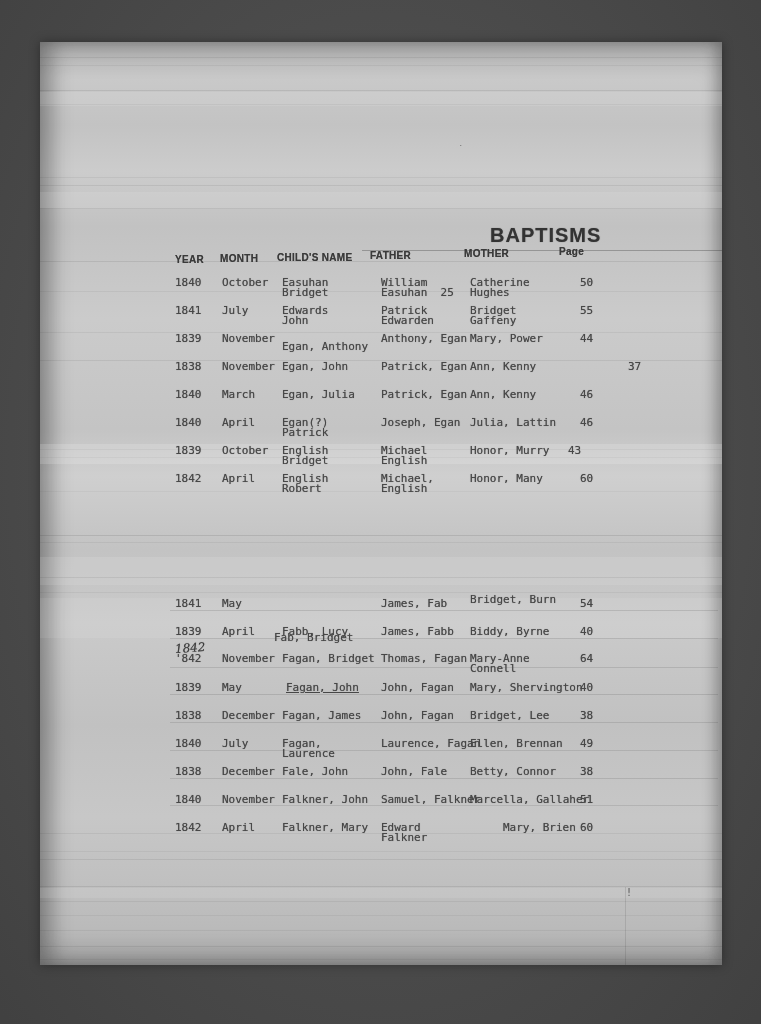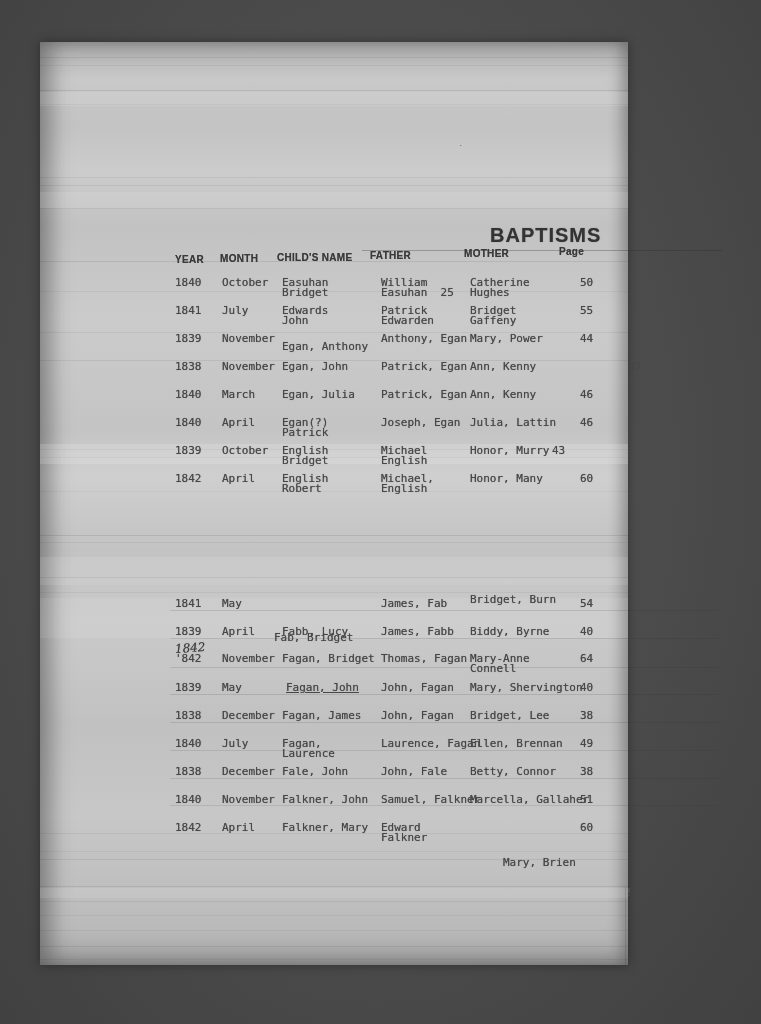--- a/index.html
+++ b/index.html
@@ -4,21 +4,21 @@
 <style>
   html,body{margin:0;padding:0;background:#222;}
   #screen{
     position:relative;width:761px;height:1024px;overflow:hidden;
     background:#4f4f4f;
     background-image:radial-gradient(ellipse at 50% 45%, rgba(255,255,255,.05) 0%, rgba(0,0,0,.18) 100%);
     font-family:"Liberation Sans", sans-serif;
   }
   
   #paper{
-    position:absolute;left:40px;top:42px;width:588px;height:923px;
+    position:absolute;left:40px;top:42px;width:682px;height:923px;
     background:#c6c6c6;
     background-image:
       linear-gradient(180deg,
         #bcbcbc 0%, #c9c9c9 4%, #c3c3c3 9%, #cccccc 14%, #c2c2c2 20%,
         #cbcbcb 30%, #c4c4c4 42%, #cfcfcf 47%, #c3c3c3 55%, #cacaca 63%,
         #c1c1c1 74%, #c7c7c7 84%, #bdbdbd 94%, #b4b4b4 100%),
       repeating-linear-gradient(180deg, rgba(255,255,255,.045) 0 2px, rgba(0,0,0,.028) 2px 4px);
     box-shadow:
       inset 14px 0 20px rgba(0,0,0,.22),
       inset -7px 0 12px rgba(0,0,0,.16),
@@ -177,21 +177,21 @@
         <div class="cell" style="left: 341px; top: 376px;">Joseph, Egan</div>
         <div class="cell" style="left: 430px; top: 376px;">Julia, Lattin</div>
         <div class="cell" style="left: 540px; top: 376px;">46</div>
         <div class="cell" style="left: 135px; top: 404px;">1839</div>
         <div class="cell" style="left: 182px; top: 404px;">October</div>
         <div class="cell" style="left: 242px; top: 404px;">English
 Bridget</div>
         <div class="cell" style="left: 341px; top: 404px;">Michael
 English</div>
         <div class="cell" style="left: 430px; top: 404px;">Honor, Murry</div>
-        <div class="cell" style="left: 512px; top: 404px;">43</div>
+        <div class="cell" style="left: 528px; top: 404px;">43</div>
         <div class="cell" style="left: 135px; top: 432px;">1842</div>
         <div class="cell" style="left: 182px; top: 432px;">April</div>
         <div class="cell" style="left: 242px; top: 432px;">English
 Robert</div>
         <div class="cell" style="left: 341px; top: 432px;">Michael,
 English</div>
         <div class="cell" style="left: 430px; top: 432px;">Honor, Many</div>
         <div class="cell" style="left: 540px; top: 432px;">60</div>
         <div class="cell" style="left: 135px; top: 557px;">1841</div>
         <div class="cell" style="left: 182px; top: 557px;">May</div>
@@ -241,21 +241,21 @@
         <div class="cell" style="left: 182px; top: 753px;">November</div>
         <div class="cell" style="left: 242px; top: 753px;">Falkner, John</div>
         <div class="cell" style="left: 341px; top: 753px;">Samuel, Falkner</div>
         <div class="cell" style="left: 430px; top: 753px;">Marcella, Gallaher</div>
         <div class="cell" style="left: 540px; top: 753px;">51</div>
         <div class="cell" style="left: 135px; top: 781px;">1842</div>
         <div class="cell" style="left: 182px; top: 781px;">April</div>
         <div class="cell" style="left: 242px; top: 781px;">Falkner, Mary</div>
         <div class="cell" style="left: 341px; top: 781px;">Edward
 Falkner</div>
-        <div class="cell" style="left: 430px; top: 816px; padding-left: 33px;">Mary, Brien</div>
+        <div class="cell" style="left: 430px; top: 781px; padding-left: 33px;">Mary, Brien</div>
         <div class="cell" style="left: 540px; top: 781px;">60</div>
       </div>
 
     <span class="mark" style="left:586px;top:845px">!</span>
     <span class="mark" style="left:419px;top:98px;font-size:6px">.</span>
   </div>
 
 
 </div>
 

